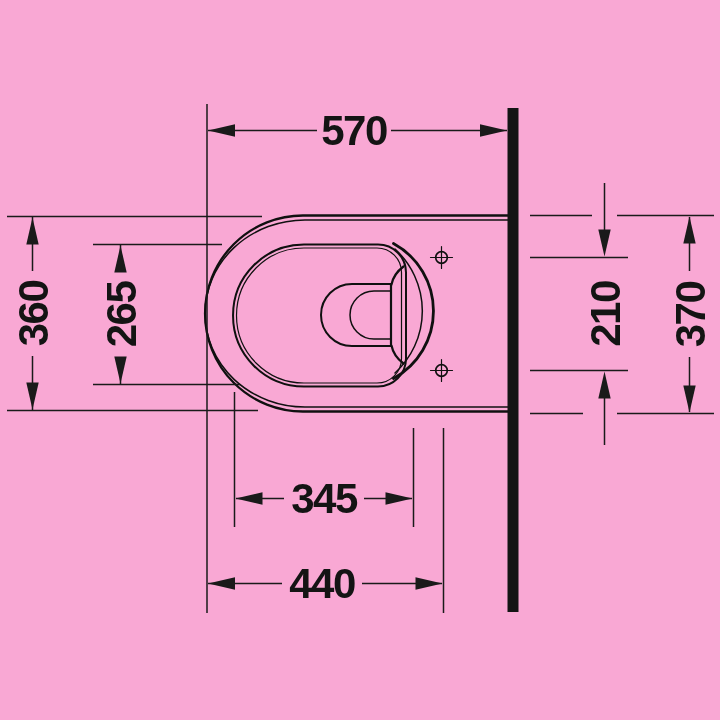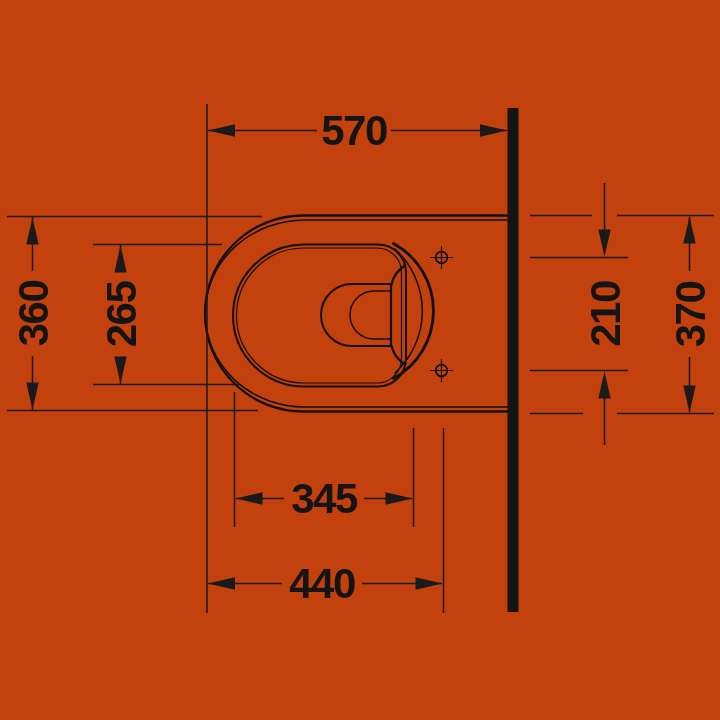--- a/index.html
+++ b/index.html
@@ -1,16 +1,16 @@
 <!DOCTYPE html>
 <html><head>
 <meta charset="utf-8">
 <style>
   html,body{margin:0;padding:0;background:#ffffff;}
-  .page{position:relative;width:720px;height:720px;background:#c2410c;overflow:hidden;
+  .page{position:relative;width:720px;height:720px;background:#f9a8d4;overflow:hidden;
         font-family:"Liberation Sans","DejaVu Sans",sans-serif;}
   svg{display:block;}
   .dim-label{font-family:"Liberation Sans","DejaVu Sans",sans-serif;
              font-weight:bold;font-size:42px;letter-spacing:-1.5px;fill:#141414;}
   .obj{stroke:#101010;fill:none;stroke-linecap:round;}
   .dim{stroke:#1a1a1a;fill:none;}
   .arrow{fill:#1a1a1a;stroke:none;}
 </style>
 </head>
 <body>

